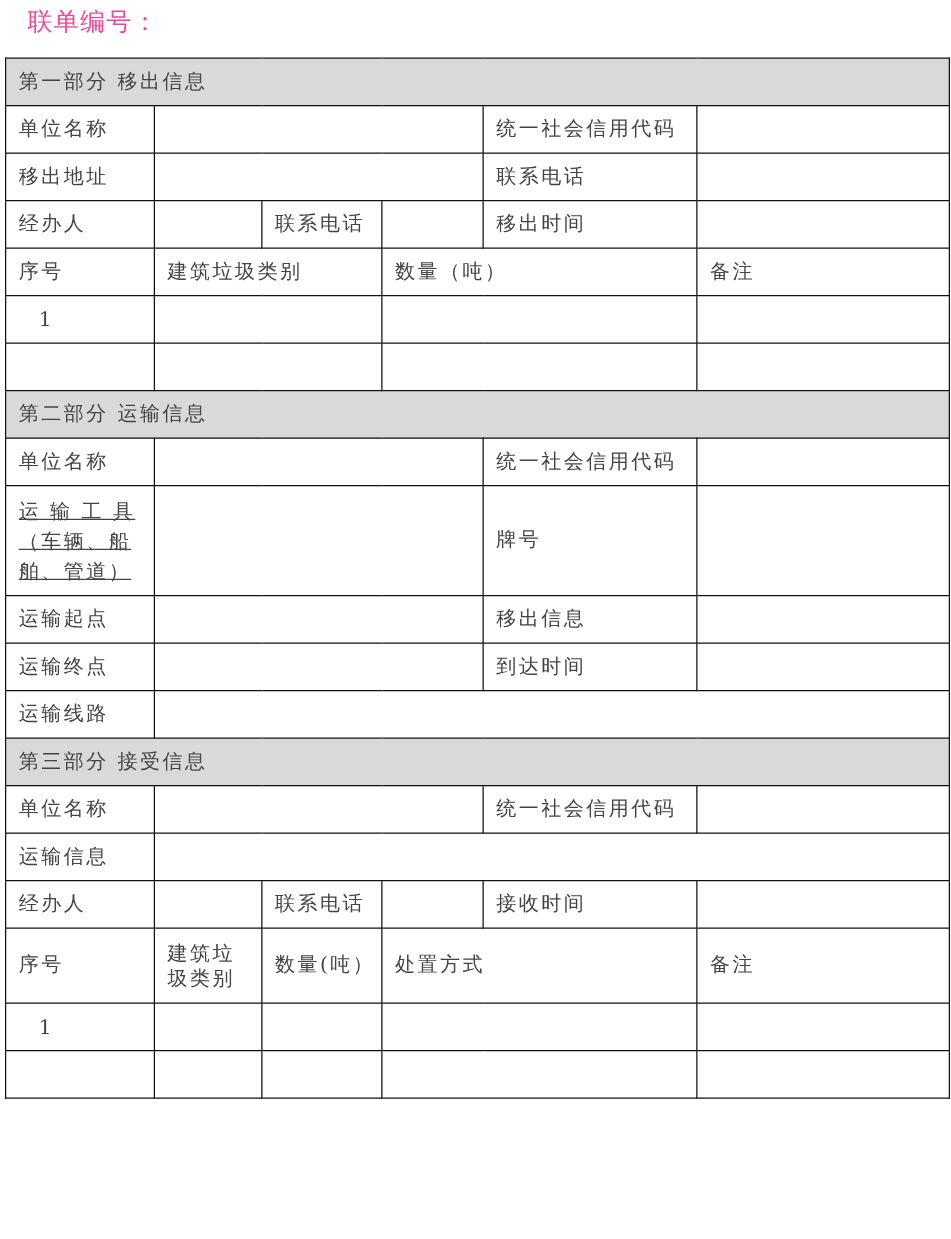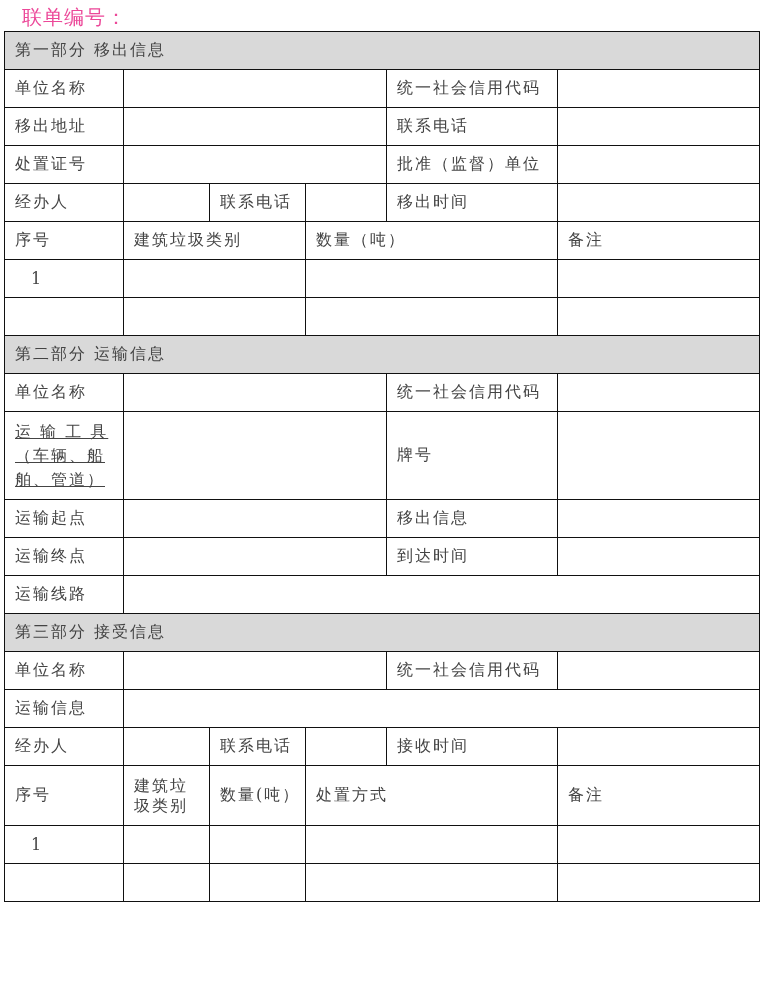--- a/index.html
+++ b/index.html
@@ -1,19 +1,19 @@
 <!DOCTYPE html>
 <html><head>
 <meta charset="utf-8">
 <style>
   html, body { margin:0; padding:0; background:#ffffff; }
   body { width:761px; height:991px; position:relative; overflow:hidden;
          font-family:"DejaVu Serif", "Liberation Serif", serif; color:#333; }
   .form-no { position:absolute; left:22px; top:4px; font-size:20px; letter-spacing:1px; color:#ec4899; }
-  table.form { position:absolute; left:4px; top:31px; width:755px;
+  table.form { position:absolute; left:4px; top:46px; width:755px;
                border-collapse:collapse; table-layout:fixed;padding-left:28px; }
   table.form td { border:1.5px solid #111; padding:0 10px; font-size:16px;
                   letter-spacing:2px; color:#444; vertical-align:middle; white-space:nowrap; }
   tr.r40 td { height:37px; }
   tr.sec td { background:#d9d9d9; height:37px; }
   tr.tool td { height:87px; }
   tr.hdr2 td { height:59px; }
   td.wrap { white-space:normal !important; line-height:24px; letter-spacing:6px;text-decoration:underline; }
   td.wrap2 { white-space:normal !important; line-height:20px; letter-spacing:5px; }
   td.num { padding-left:26px !important; font-family:"DejaVu Serif", serif; }
@@ -41,26 +41,20 @@
   <tr class="r40">
     <td>单位名称</td>
     <td colspan="3" class="in"></td>
     <td>统一社会信用代码</td>
     <td class="in"></td>
   </tr>
   <tr class="r40">
     <td>移出地址</td>
     <td colspan="3" class="in"></td>
     <td>联系电话</td>
-    <td class="in"></td>
-  </tr>
-  <tr class="r40">
-    <td>处置证号</td>
-    <td colspan="3" class="in"></td>
-    <td>批准（监督）单位</td>
     <td class="in"></td>
   </tr>
   <tr class="r40">
     <td>经办人</td>
     <td class="in"></td>
     <td>联系电话</td>
     <td class="in"></td>
     <td>移出时间</td>
     <td class="in"></td>
   </tr>

